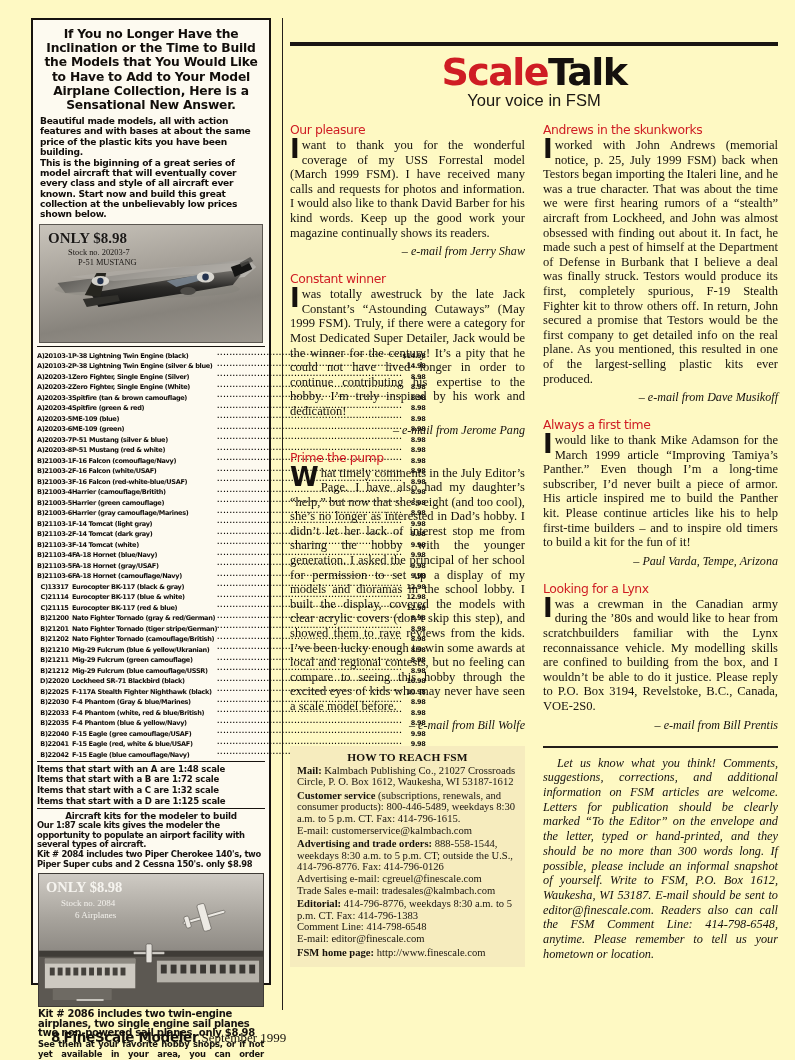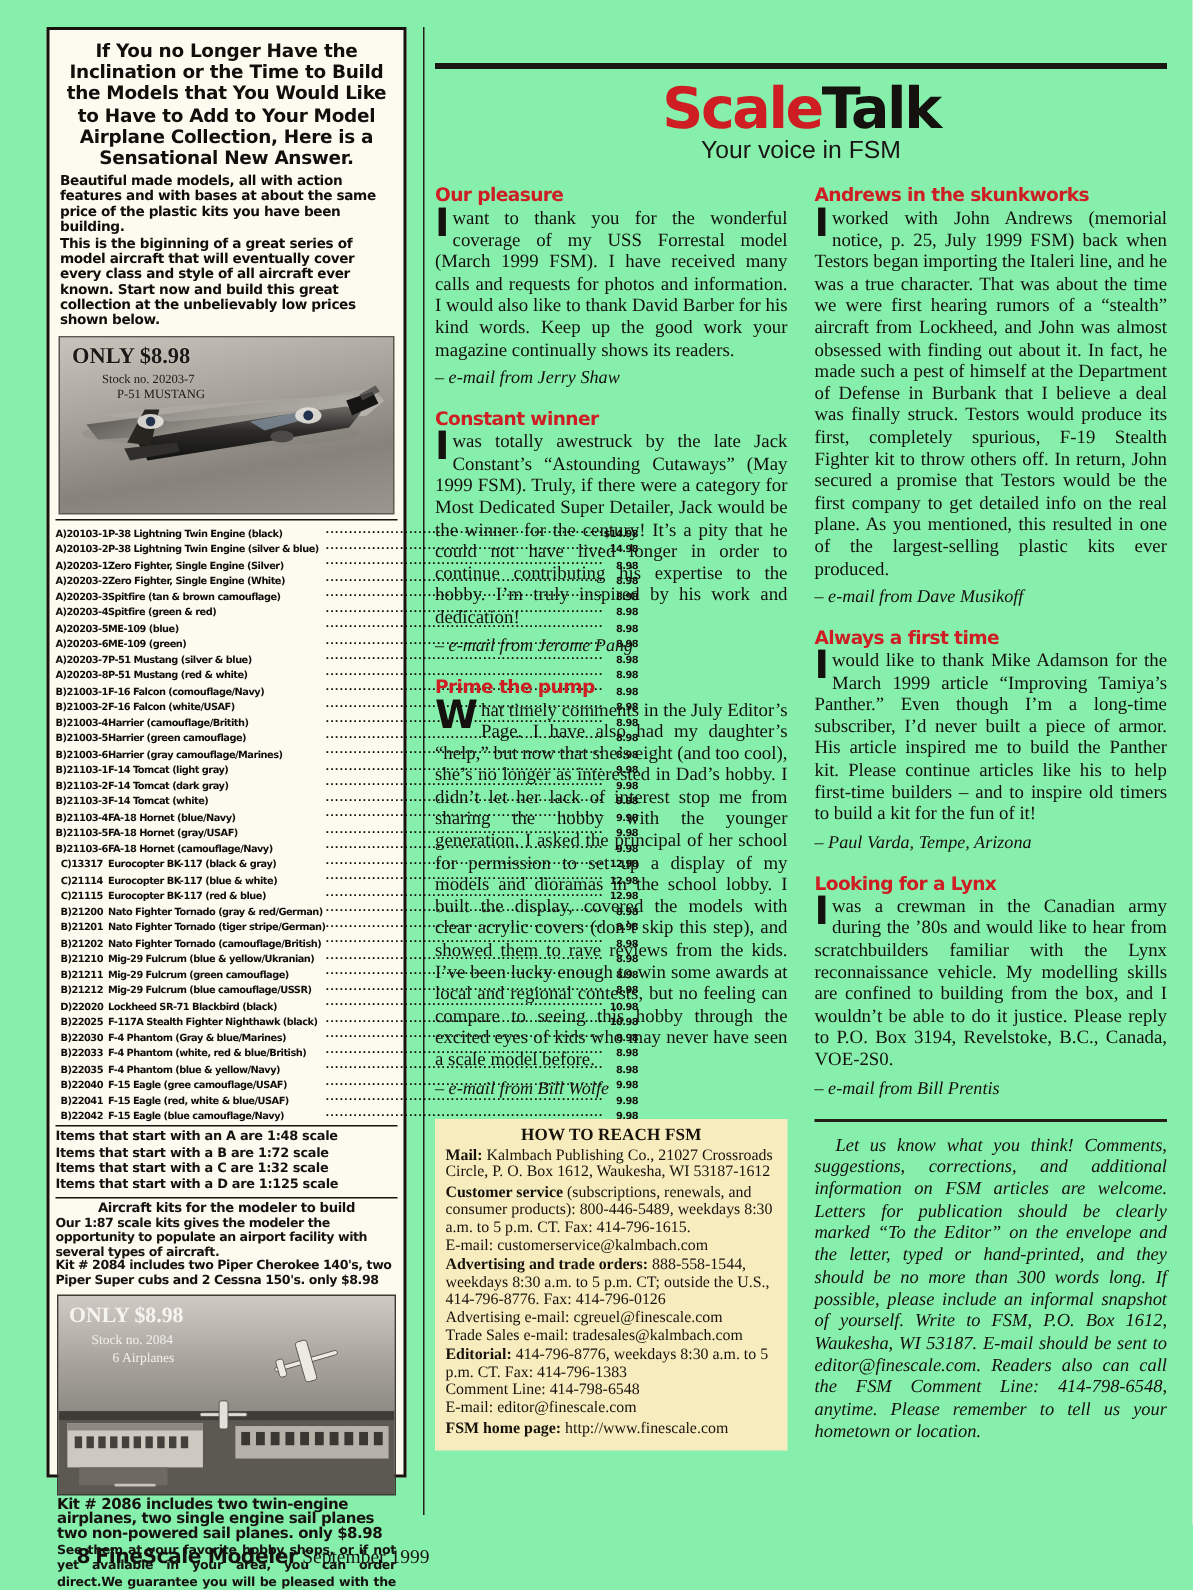--- a/index.html
+++ b/index.html
@@ -11,21 +11,21 @@
     width: 795px; height: 1060px;
     position: relative;
     font-family: "Liberation Serif", serif;
     color: #16120f;
     overflow: hidden;
   }
 
   
   #page {
     position: absolute; inset: 0;
-    background: #86efac;
+    background: #fef9c3;
   }
   #ad-col {
     position: absolute;
     left: 31px; top: 18px;
     width: 240px; height: 990px;
   }
   #edit-col {
     position: absolute;
     left: 290px; top: 18px;
     width: 488px; height: 990px;
@@ -228,21 +228,21 @@
 
   .cols {
     display: flex;
     gap: 18px;
     margin-top: 13px;
   }
   .col { width: 235px; }
 
   h3.kicker {
     font-family: "DejaVu Sans", sans-serif;
-    font-weight: bold;
+    font-weight: normal;
     font-size: 12.4px;
     letter-spacing: -0.4px;
     color: #cf1d24;
     margin: 0 0 1px 0;
     line-height: 14px;
   }
   .letter {
     font-family: "Liberation Serif", serif;
     font-size: 12.55px;
     line-height: 14.6px;
@@ -258,21 +258,21 @@
     font-weight: bold;
     font-size: 26px;
     line-height: 21px;
     padding: 1px 2px 0 0;
     color: #15110e;
   }
   .sig {
     font-family: "Liberation Serif", serif;
     font-style: italic;
     font-size: 12.1px;
-    text-align: left;
+    text-align: right;
     margin: -2px 0 13px 0;
     color: #14100d;
   }
 
   
   .reach {
     background: #f6ecbe;
     padding: 5px 7px 7px 7px;
     margin-top: 8px;
     font-family: "Liberation Serif", serif;
@@ -449,20 +449,26 @@
                 <td class="c-dots"><span class="dotfill"> ............................................................</span></td>
                 <td class="c-price">8.98</td>
               </tr>
               <tr>
                 <td class="c-sku">B)21003-2</td>
                 <td class="c-desc">F-16 Falcon (white/USAF)</td>
                 <td class="c-dots"><span class="dotfill"> ............................................................</span></td>
                 <td class="c-price">8.98</td>
               </tr>
               <tr>
+                <td class="c-sku">B)21003-3</td>
+                <td class="c-desc">F-16 Falcon (red-white-blue/USAF)</td>
+                <td class="c-dots"><span class="dotfill"> ............................................................</span></td>
+                <td class="c-price">8.98</td>
+              </tr>
+              <tr>
                 <td class="c-sku">B)21003-4</td>
                 <td class="c-desc">Harrier (camouflage/Britith)</td>
                 <td class="c-dots"><span class="dotfill"> ............................................................</span></td>
                 <td class="c-price">8.98</td>
               </tr>
               <tr>
                 <td class="c-sku">B)21003-5</td>
                 <td class="c-desc">Harrier (green camouflage)</td>
                 <td class="c-dots"><span class="dotfill"> ............................................................</span></td>
                 <td class="c-price">8.98</td>

